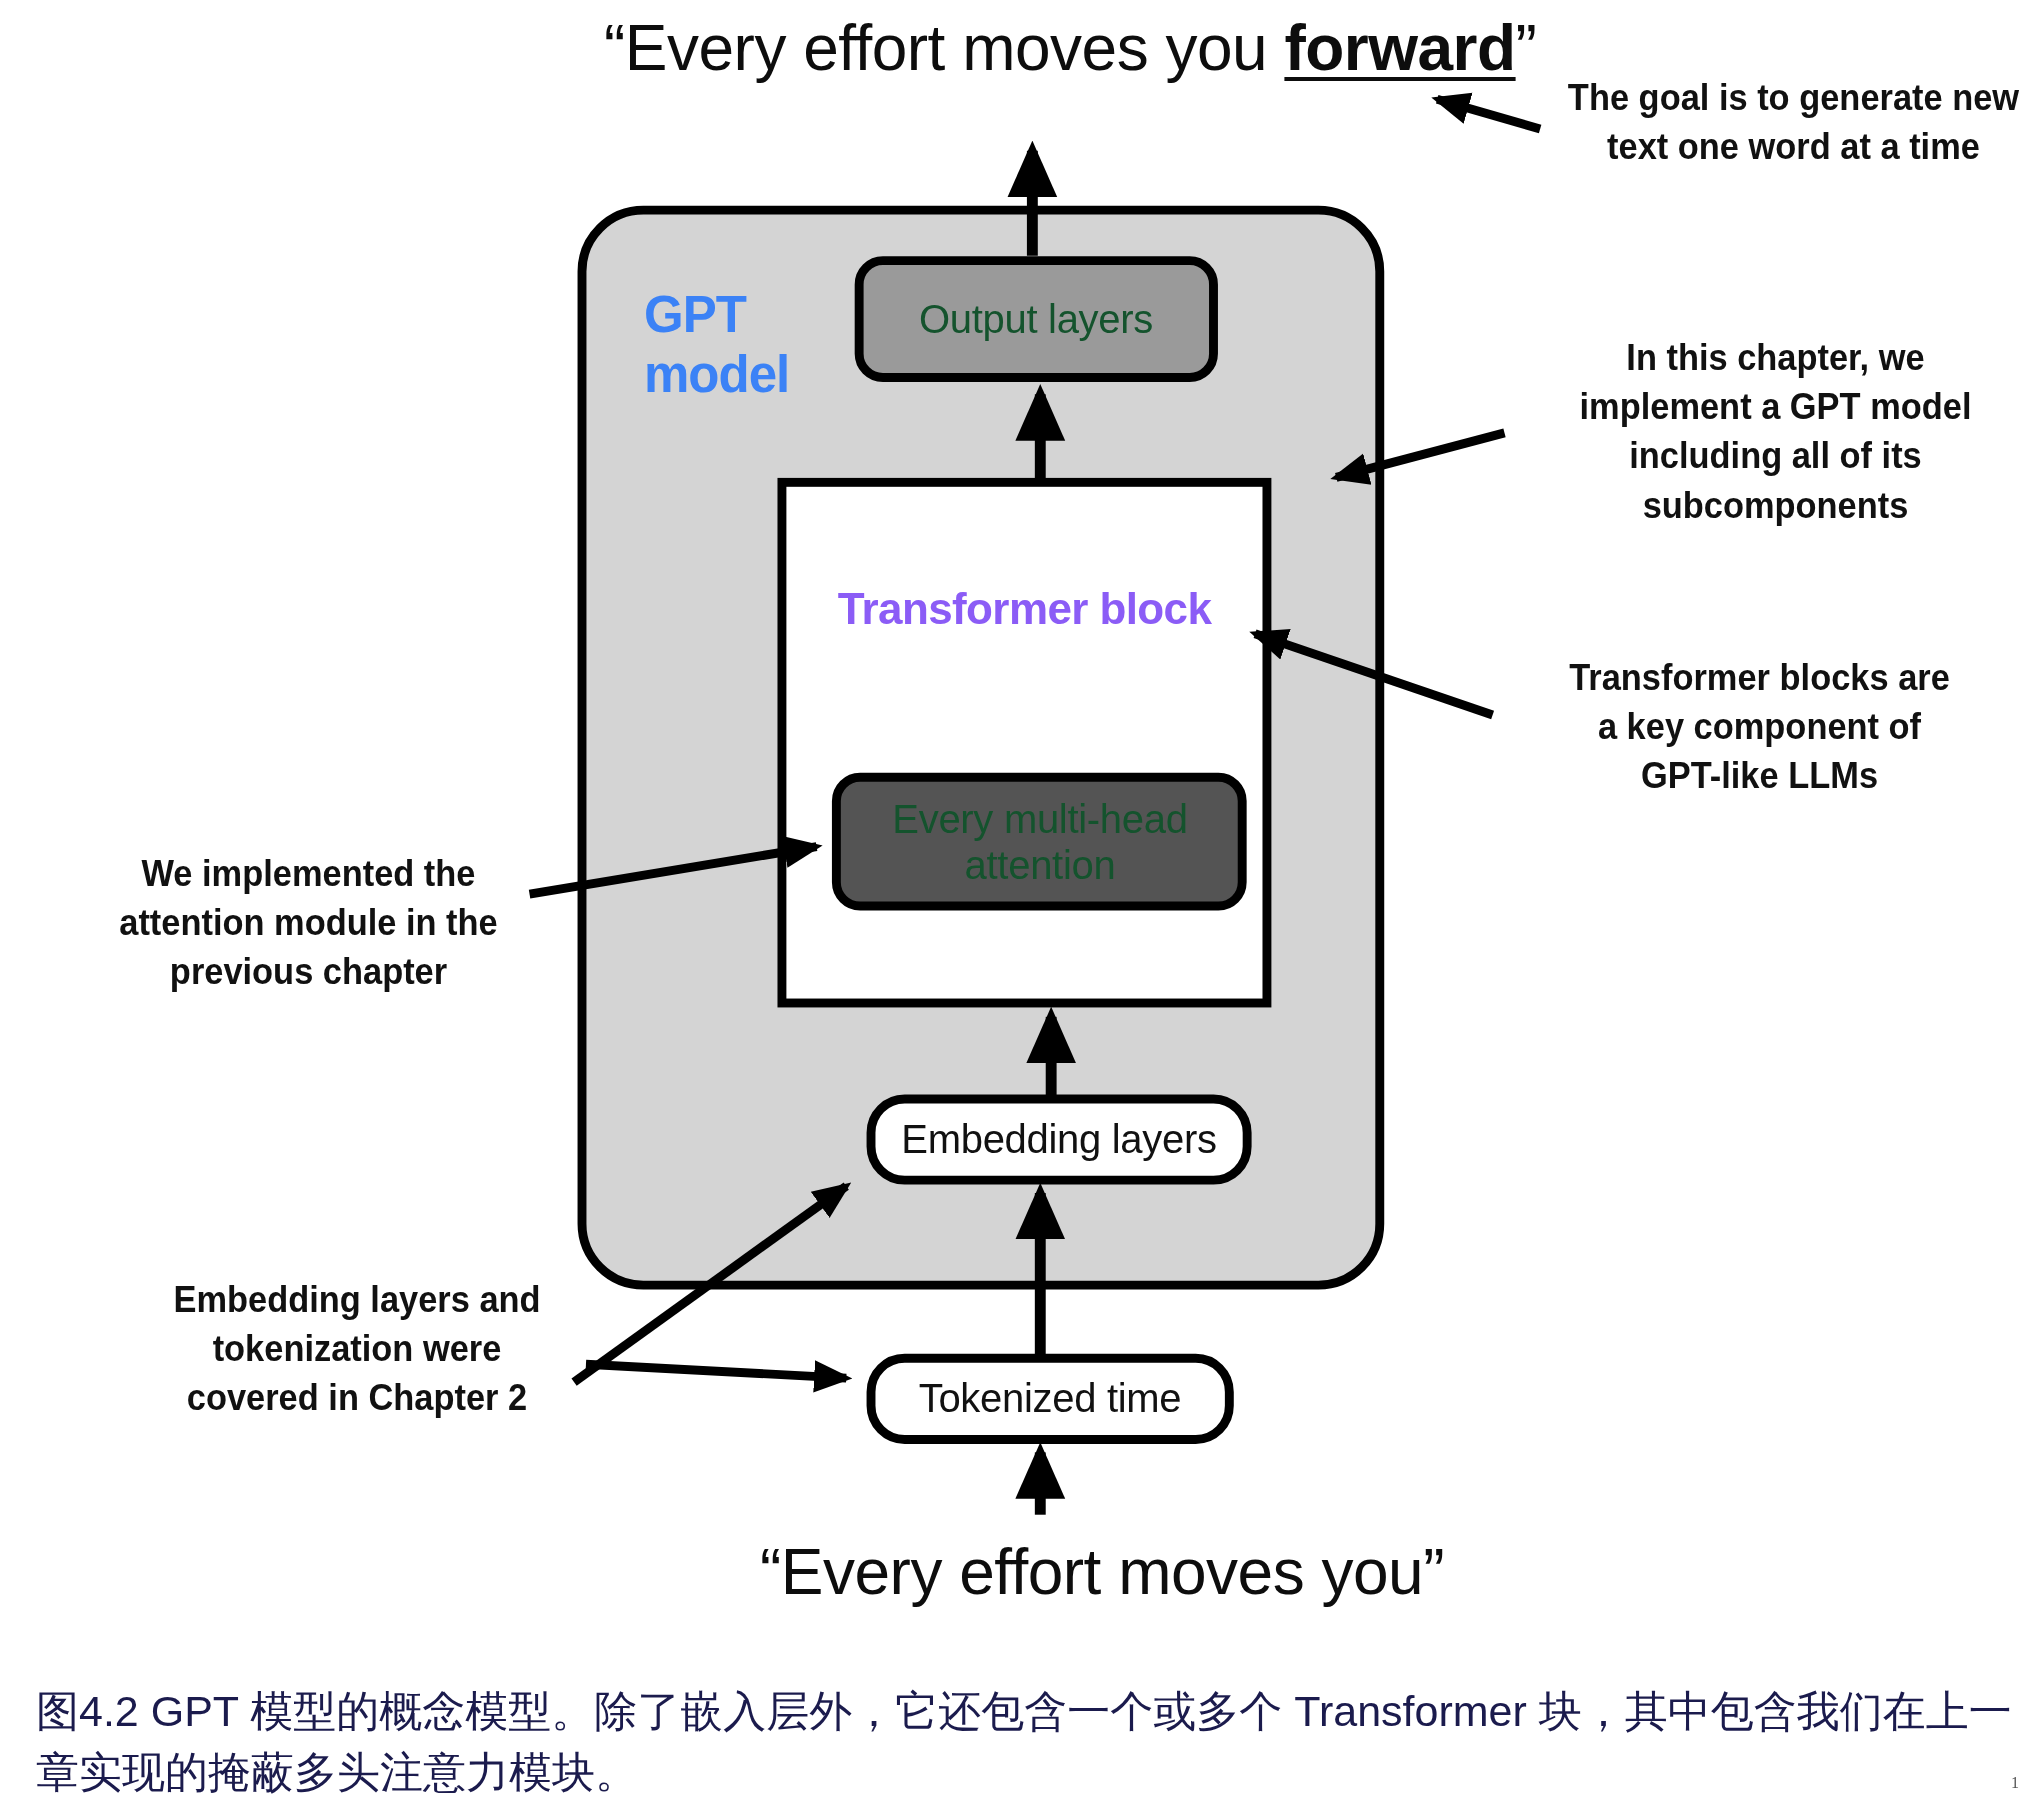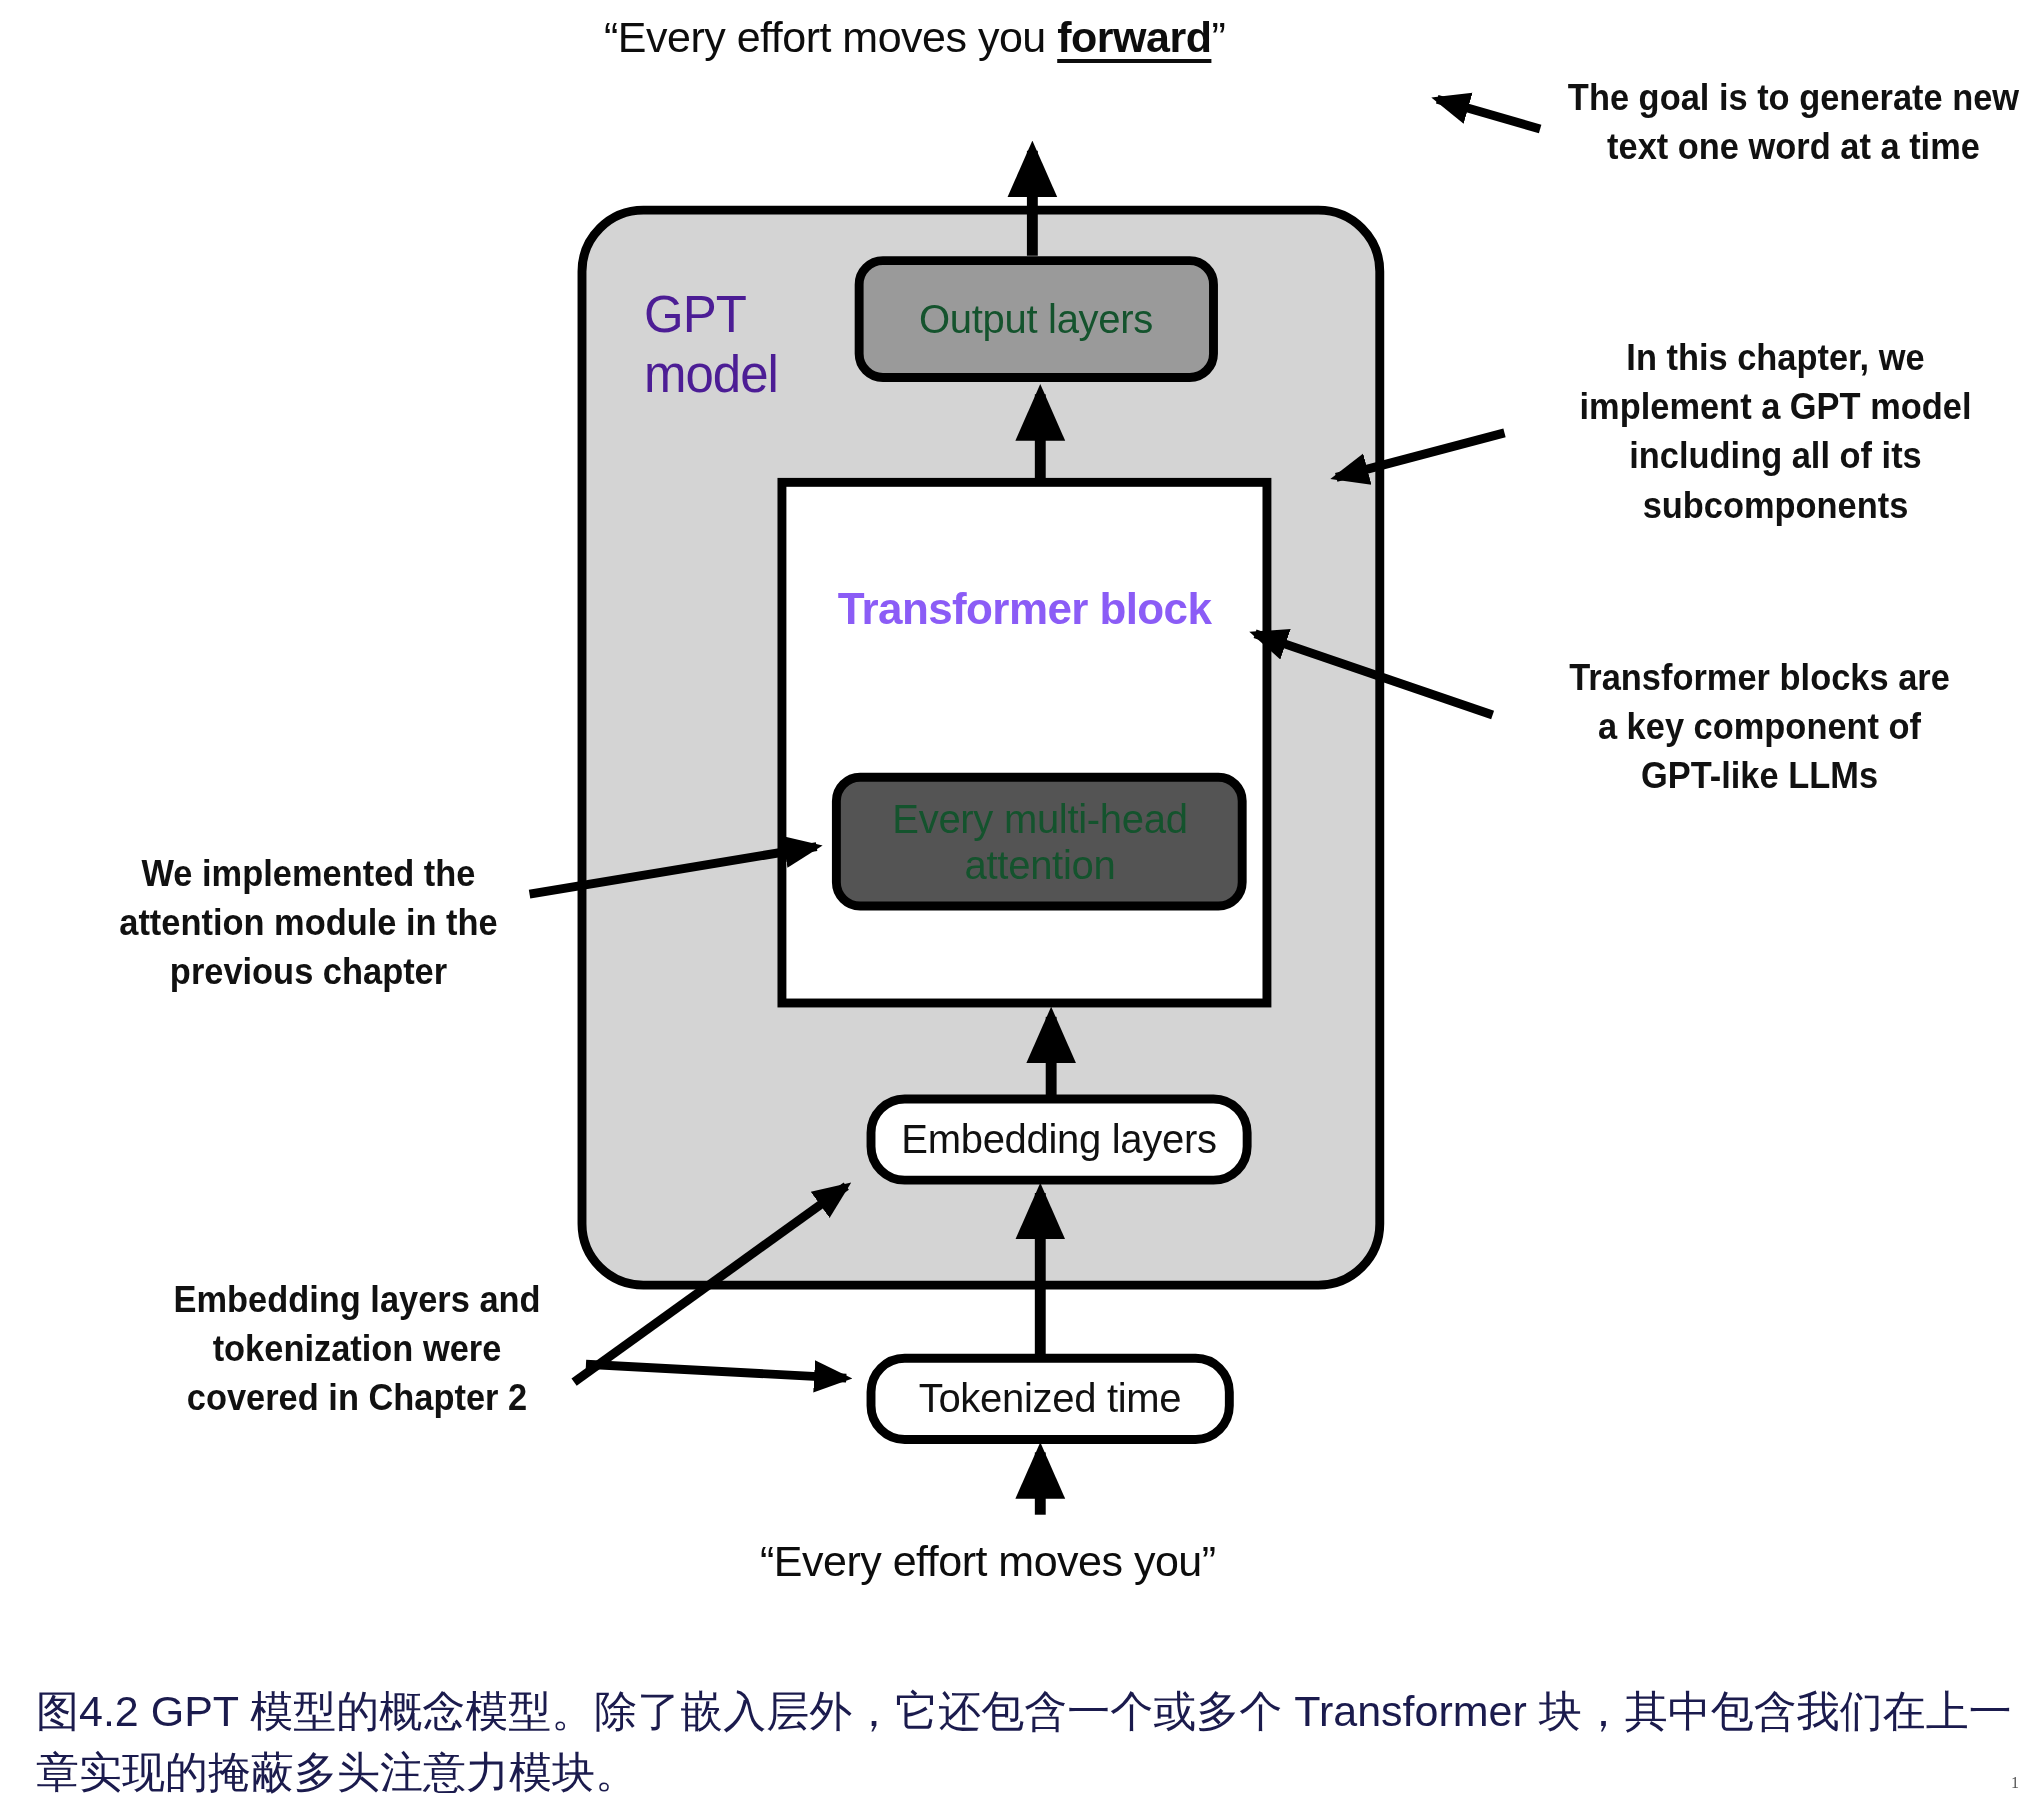--- a/index.html
+++ b/index.html
@@ -32,21 +32,21 @@
   .txt {
     position: absolute;
     white-space: pre;
     line-height: 1.0;
   }
 
   
   .quote {
     font-family: "Liberation Sans", sans-serif;
     font-weight: 400;
-    font-size: 43px;
+    font-size: 64px;
     color: #0d0d0d;
     letter-spacing: -0.5px;
   }
   .quote b {
     font-weight: 700;
     text-decoration: underline;
     text-decoration-thickness: 4px;
     text-underline-offset: 7px;
   }
 
@@ -85,24 +85,24 @@
   }
   .lbl-bold {
     color: #8b5cf6;
     font-weight: 700;
     font-size: 44px;
     letter-spacing: -0.6px;
   }
   .gpt-title {
     position: absolute;
     font-family: "Liberation Sans", sans-serif;
-    font-weight: 400;
+    font-weight: 700;
     font-size: 51px;
     line-height: 1.18;
-    color: #4c1d95;
+    color: #3b82f6;
     letter-spacing: -1px;
   }
 
   
   #caption {
     position: absolute;
     left: 36px;
     top: 1681px;
     width: 1990px;
     font-family: "Liberation Sans", sans-serif;

